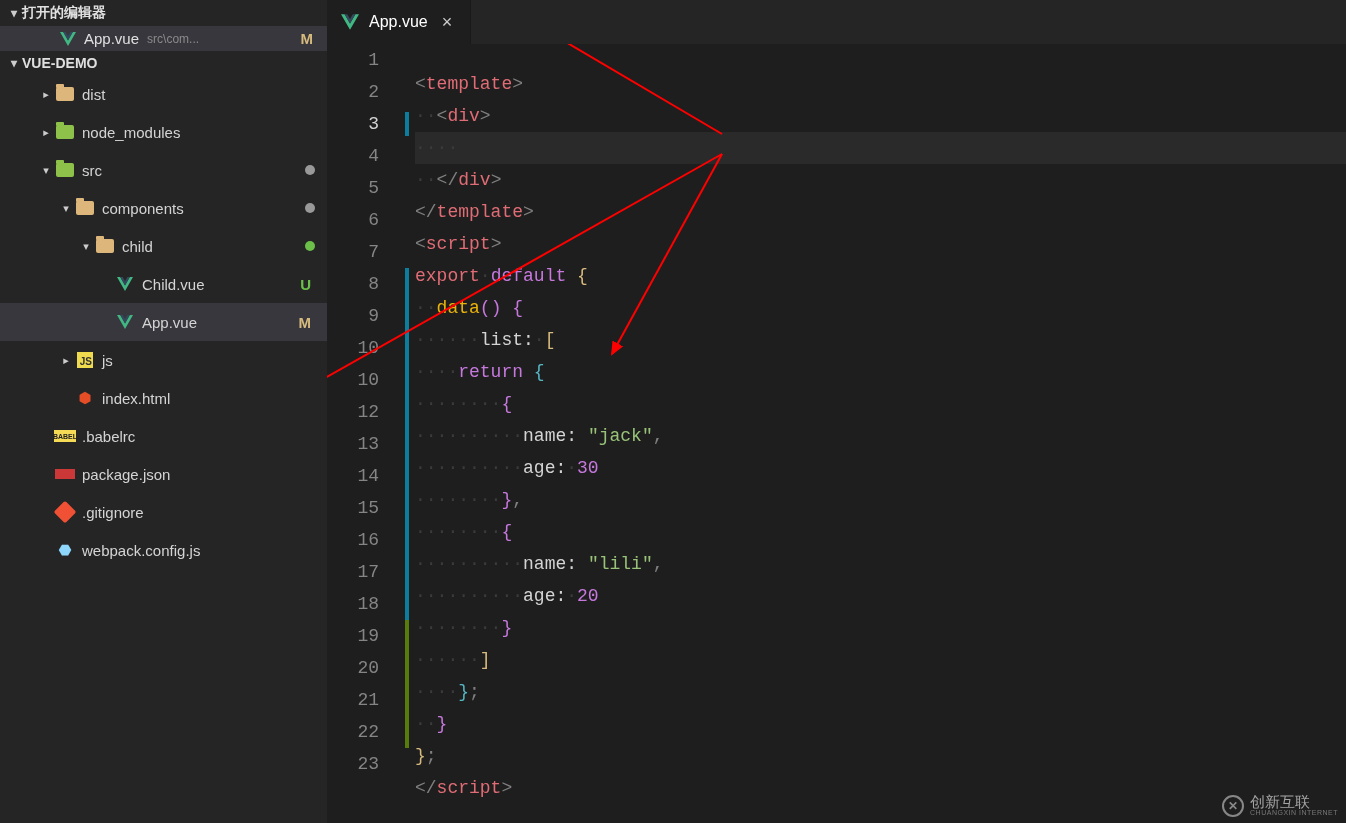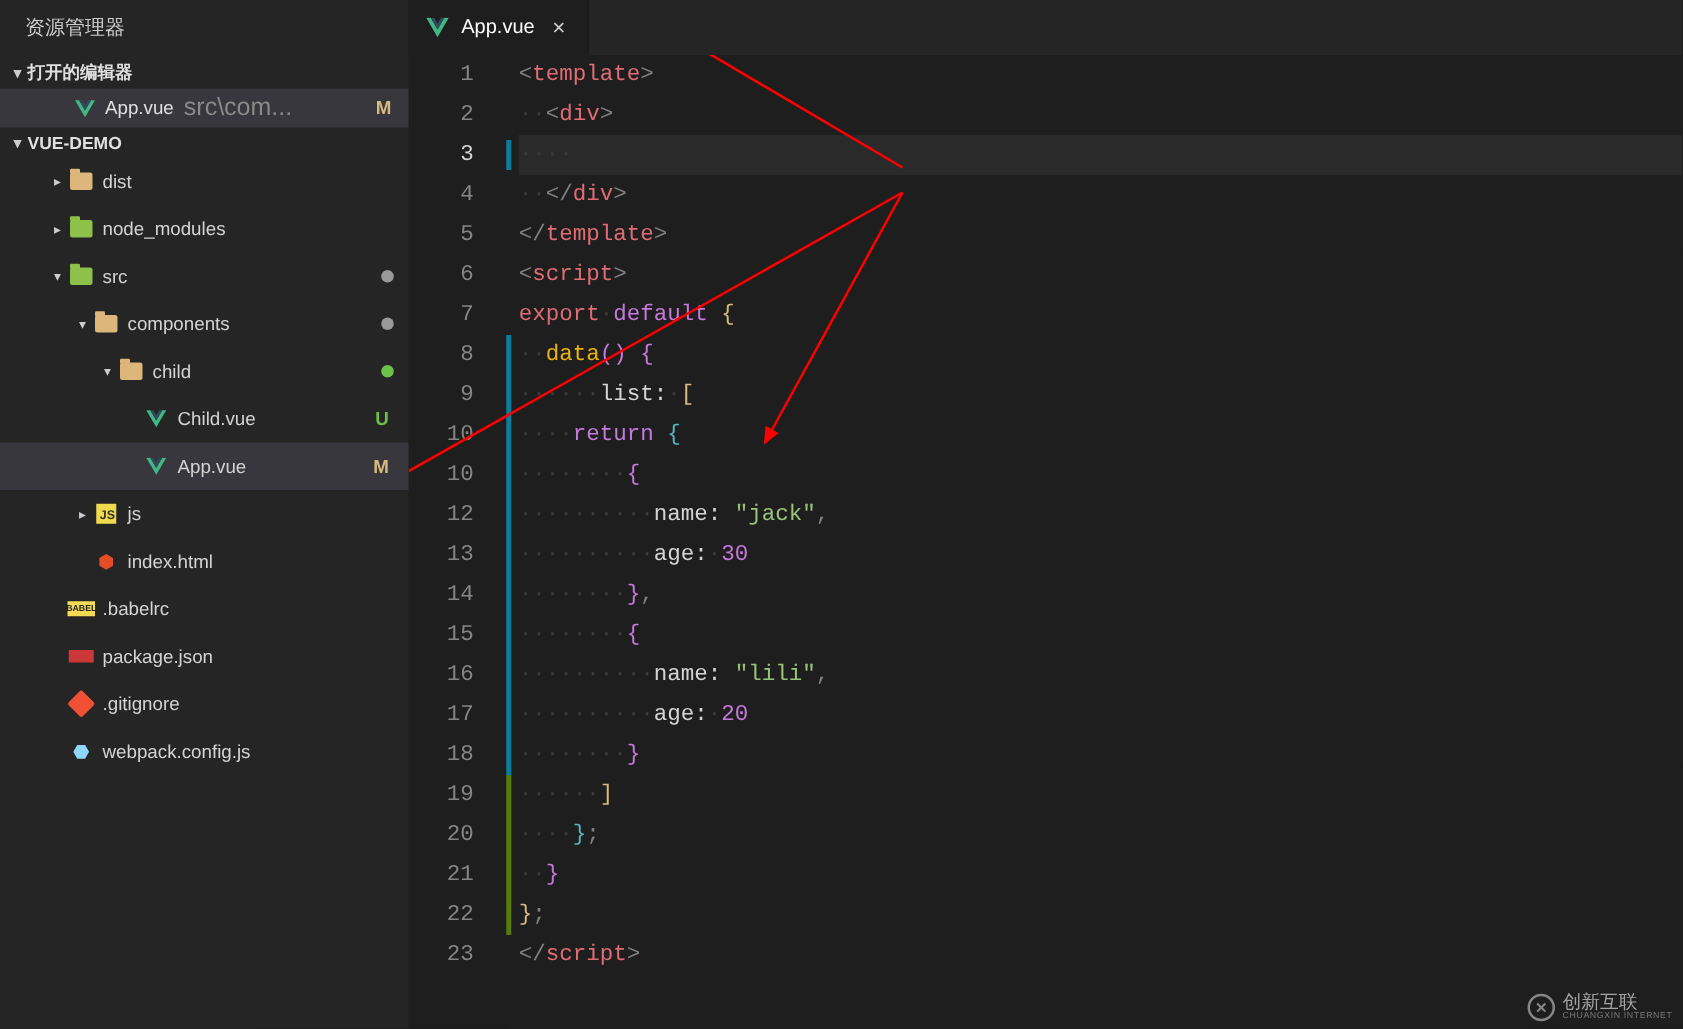--- a/index.html
+++ b/index.html
@@ -39,21 +39,21 @@
   .section-header .chev { width: 16px; text-align: center; font-size: 12px; color: #cccccc; }
   .open-editor-item {
     display: flex;
     align-items: center;
     background: #37373d;
     padding: 4px 0 4px 60px;
     font-size: 15px;
     gap: 8px;
   }
   .open-editor-item .filename { color: #e0e0e0; }
-  .open-editor-item .path { color: #8a8a8a; font-size: 20px; flex: 1; white-space: nowrap; overflow: hidden; text-overflow: ellipsis; }
+  .open-editor-item .path { color: #8a8a8a; font-size: 12px; flex: 1; white-space: nowrap; overflow: hidden; text-overflow: ellipsis; }
   .open-editor-item .badge { color: #d7ba7d; font-weight: 600; margin-right: 14px; }
 
   .tree { font-size: 15px; }
   .tree-row {
     display: flex;
     align-items: center;
     height: 38px;
     padding-right: 12px;
     cursor: pointer;
     white-space: nowrap;
@@ -129,20 +129,21 @@
     color: #858585;
     position: relative;
   }
   .gutter .ln { height: 32px; }
   .gutter .cursor-line { color: #d4d4d4; }
 
   .code {
     flex: 1;
     padding-left: 8px;
     position: relative;
+    margin-top: 24px;
   }
   .code-line {
     height: 32px;
     white-space: pre;
     position: relative;
   }
   .code-line.current { background: #2a2a2a; }
 
   
   .mod-bar { position:absolute; left: 78px; width:4px; }
@@ -203,21 +204,20 @@
     display:flex;align-items:center;justify-content:center;font-size:12px;font-weight:bold;
   }
 
   .vue-logo { display:inline-block; }
   .vue-logo svg { display:block; }
 </style>
 </head>
 <body>
 
 <div class="sidebar">
-  <div class="sidebar-title">资源管理器</div>
 
   <div class="section-header">
     <span class="chev">▾</span>
     <span>打开的编辑器</span>
   </div>
 
   <div class="open-editor-item">
     <span class="vue-logo">
       <svg width="16" height="14" viewBox="0 0 100 86">
           <polygon points="0,0 20,0 50,52 80,0 100,0 50,86" fill="#41b883"></polygon>

